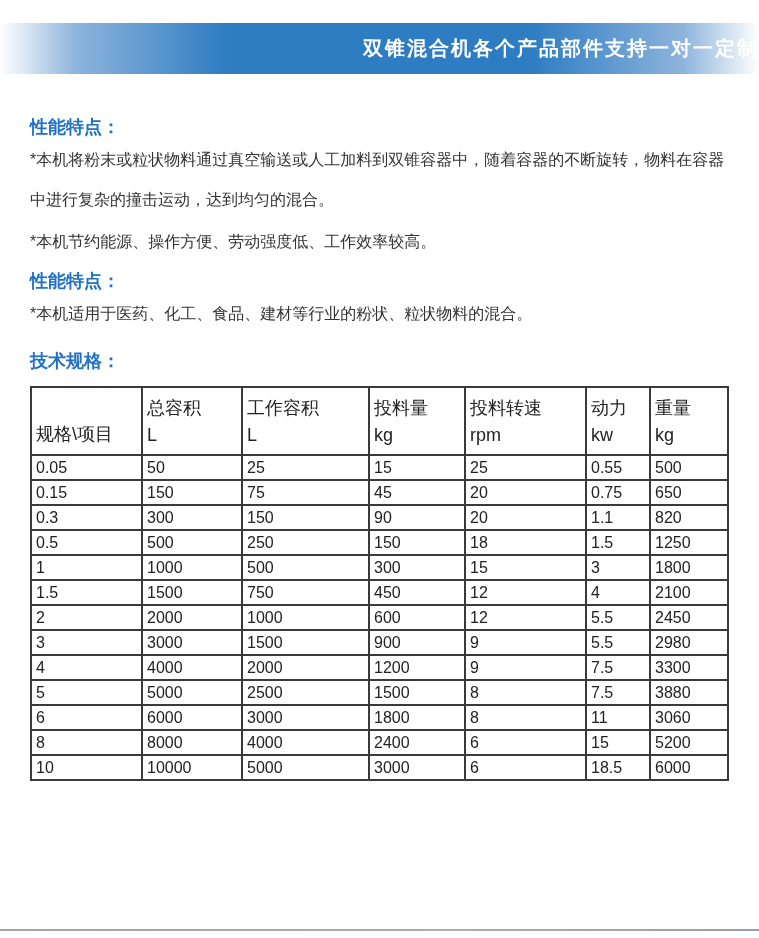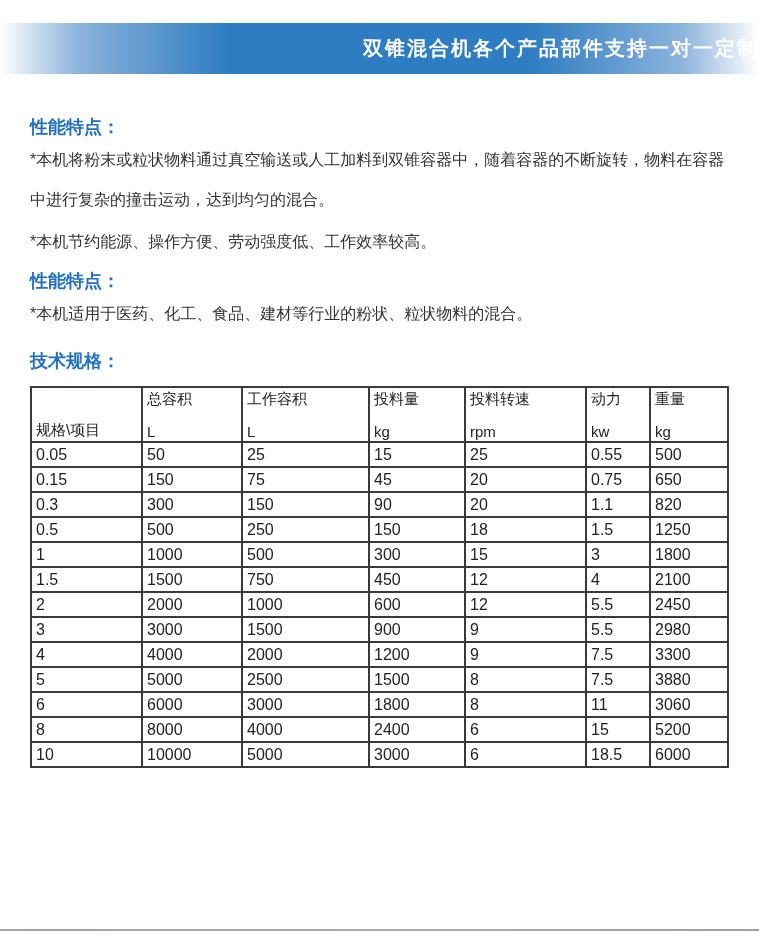--- a/index.html
+++ b/index.html
@@ -85,21 +85,21 @@
   table.spec th, table.spec td {
     border: 2px solid #3a3a3a;
     font-weight: normal;
     text-align: left;
     padding: 1px 4px;
     color: #222;
     font-size: 16px;
     overflow: hidden;
     white-space: nowrap;
   }
-  table.spec th { height: 55px; vertical-align: middle; font-size: 15px; }
+  table.spec th { height: 68px; vertical-align: middle; font-size: 18px; }
   table.spec th .hwrap { display: flex; flex-direction: column; justify-content: space-between; height: 50px; }
   table.spec th .hwrap.center { justify-content: flex-end; }
   table.spec td { height: 25px; vertical-align: middle; }
 
   
   .bottom-line {
     position: absolute;
     left: 0; right: 0;
     bottom: 7px;
     height: 2px;

